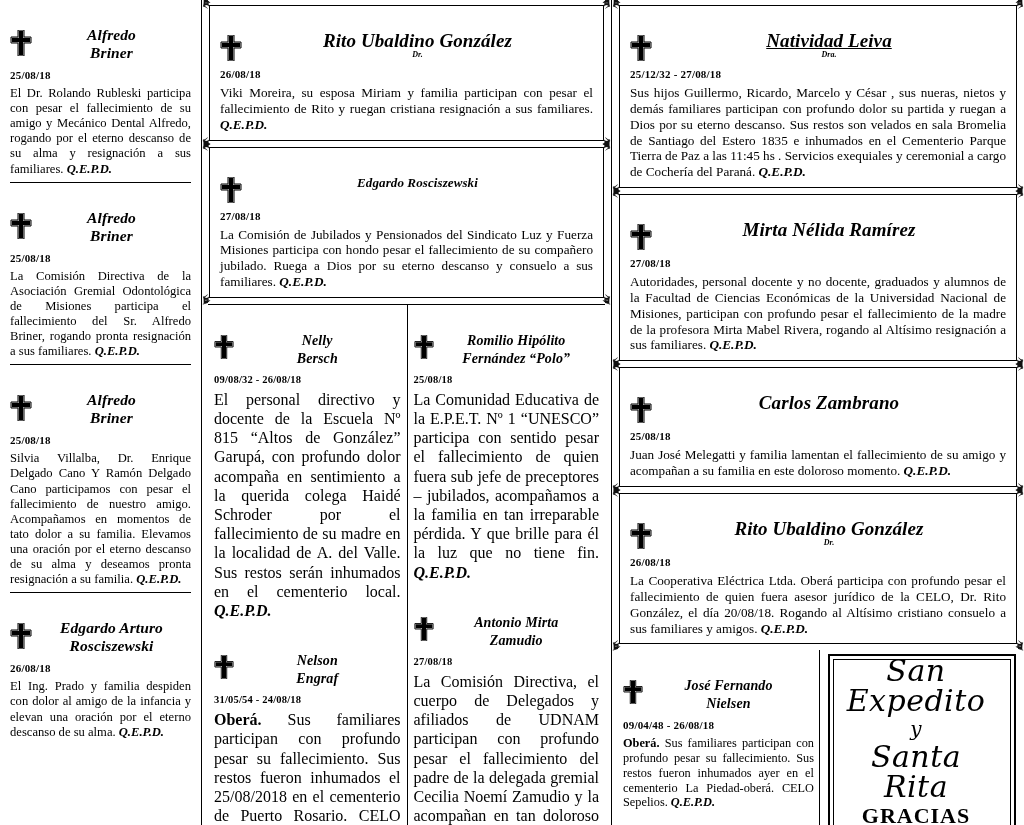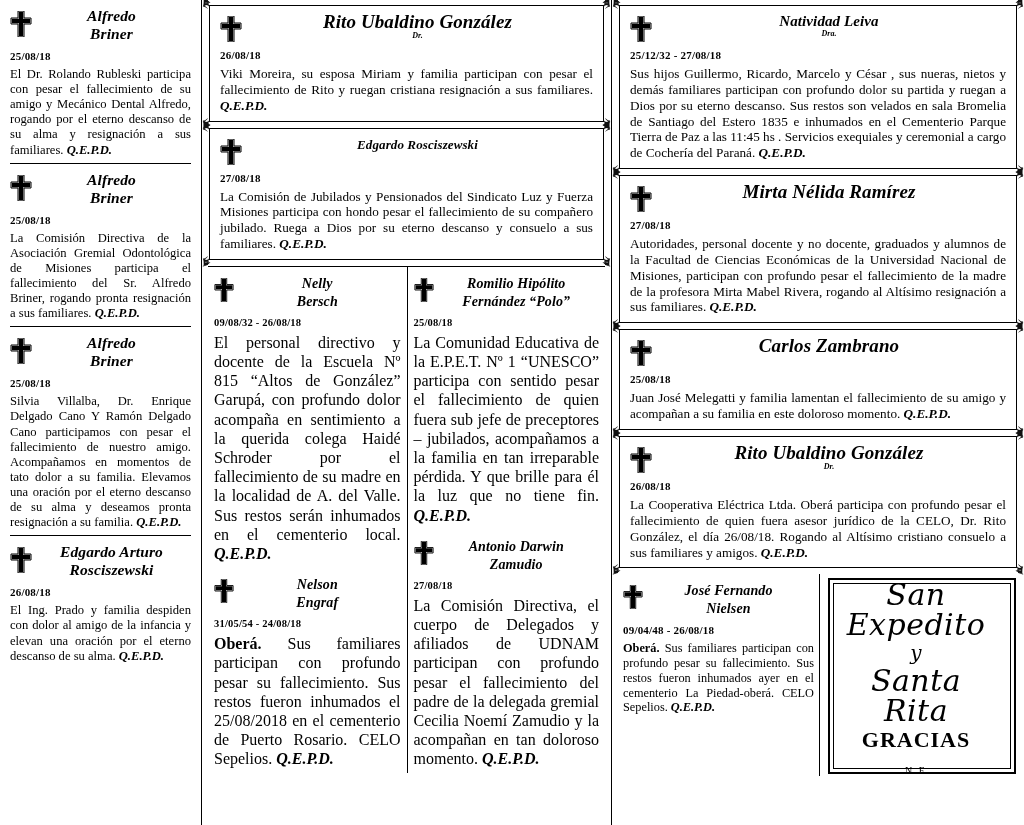--- a/index.html
+++ b/index.html
@@ -39,20 +39,21 @@
     position: relative;
   }
   .notice + .notice { border-top: 1px solid #000; }
 
   .head {
     display: flex;
     align-items: flex-start;
     justify-content: space-between;
     gap: 6px;
     padding: 4px 0 2px 0;
+    margin-top: 19px;
   }
   .head-cross { flex: 0 0 auto; padding-top: 4px; }
   .head-names { flex: 1 1 auto; text-align: center; padding-right: 6px; }
 
   .name {
     font-family: "Liberation Serif", "DejaVu Serif", serif;
     font-style: italic;
     font-weight: bold;
     font-size: 15.5px;
     line-height: 1.05;
@@ -392,21 +393,21 @@
 
         <div class="notice" style="border-top:none;">
           <div class="head">
             <span class="head-cross">
               <svg class="cross" width="20" height="24" viewBox="0 0 22 26">
                   <path d="M8 0h6v7h7v6h-7v13H8V13H1V7h7z" fill="#000" stroke="#fff" stroke-width="1.6"></path>
                   <path d="M8 0h6v7h7v6h-7v13H8V13H1V7h7z" fill="none" stroke="#000" stroke-width="1"></path>
                 </svg>
             </span>
             <span class="head-names">
-              <span class="name">Antonio Darwin</span><br>
+              <span class="name">Antonio Mirta</span><br>
               <span class="name">Zamudio</span>
             </span>
           </div>
           <div class="dates">27/08/18</div>
           <div class="body"><span>La Comisión Directiva, el cuerpo de Delegados y afiliados de UDNAM participan con profundo pesar el fallecimiento del padre de la delegada gremial Cecilia Noemí Zamudio y la acompañan en tan doloroso momento.  </span><span class="qepd">Q.E.P.D.</span></div>
         </div>
       </div>
 
     </div>
   </div>
@@ -439,21 +440,21 @@
           </svg>
         </span>
       <div class="head">
         <span class="head-cross">
           <svg class="cross" width="22" height="26" viewBox="0 0 22 26">
               <path d="M8 0h6v7h7v6h-7v13H8V13H1V7h7z" fill="#000" stroke="#fff" stroke-width="1.6"></path>
               <path d="M8 0h6v7h7v6h-7v13H8V13H1V7h7z" fill="none" stroke="#000" stroke-width="1"></path>
             </svg>
         </span>
         <span class="head-names">
-          <span class="name" style="font-size:15px;">Natividad Leiva</span>
+          <span class="name" style="font-size:19px;text-decoration:underline;">Natividad Leiva</span>
           <div class="subtitle">Dra.</div>
         </span>
       </div>
       <div class="dates">25/12/32 - 27/08/18</div>
       <div class="body"><span>Sus hijos Guillermo, Ricardo, Marcelo y César , sus nueras, nietos y demás familiares participan con profundo dolor su partida y ruegan a Dios por su eterno descanso. Sus restos son velados en sala Bromelia de Santiago del Estero 1835 e inhumados en el Cementerio Parque Tierra de Paz a las 11:45 hs . Servicios exequiales y ceremonial a cargo de Cochería del Paraná. </span><span class="qepd">Q.E.P.D.</span></div>
     </div>
 
     <div class="boxed">
       <span class="orn orn-tl">
           <svg viewBox="0 0 20 20">
@@ -565,21 +566,21 @@
               <path d="M8 0h6v7h7v6h-7v13H8V13H1V7h7z" fill="#000" stroke="#fff" stroke-width="1.6"></path>
               <path d="M8 0h6v7h7v6h-7v13H8V13H1V7h7z" fill="none" stroke="#000" stroke-width="1"></path>
             </svg>
         </span>
         <span class="head-names">
           <span class="name" style="font-size:19px;">Rito Ubaldino González</span>
           <div class="subtitle">Dr.</div>
         </span>
       </div>
       <div class="dates">26/08/18</div>
-      <div class="body"><span>La Cooperativa Eléctrica Ltda. Oberá participa con profundo pesar el fallecimiento de quien fuera asesor jurídico de la CELO, Dr. Rito González, el día 26/08/18. Rogando al Altísimo cristiano consuelo a sus familiares y amigos. </span><span class="qepd">Q.E.P.D.</span></div>
+      <div class="body"><span>La Cooperativa Eléctrica Ltda. Oberá participa con profundo pesar el fallecimiento de quien fuera asesor jurídico de la CELO, Dr. Rito González, el día 20/08/18. Rogando al Altísimo cristiano consuelo a sus familiares y amigos. </span><span class="qepd">Q.E.P.D.</span></div>
     </div>
 
     <div class="rsplit">
       <div class="rsplit-left">
         <div class="notice" style="border-top:none;">
           <div class="head">
             <span class="head-cross">
               <svg class="cross" width="20" height="24" viewBox="0 0 22 26">
                   <path d="M8 0h6v7h7v6h-7v13H8V13H1V7h7z" fill="#000" stroke="#fff" stroke-width="1.6"></path>
                   <path d="M8 0h6v7h7v6h-7v13H8V13H1V7h7z" fill="none" stroke="#000" stroke-width="1"></path>

